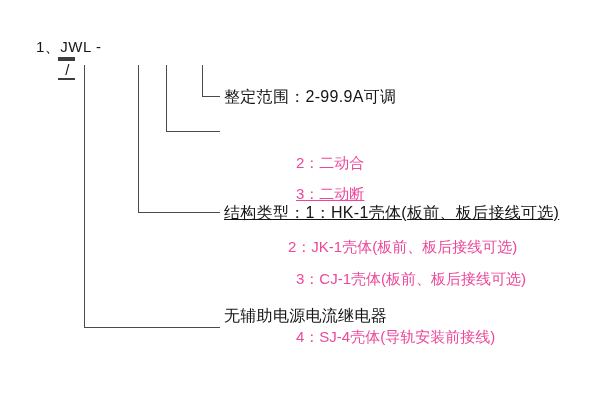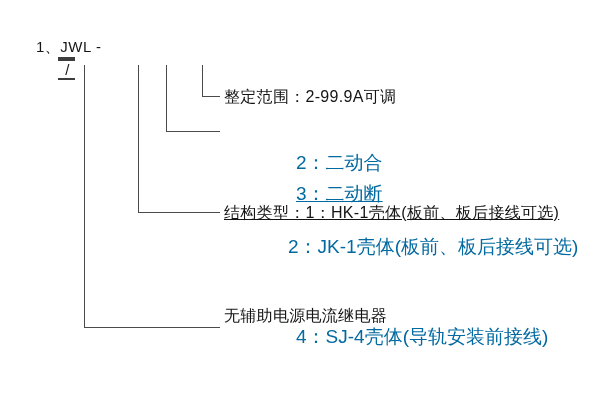--- a/index.html
+++ b/index.html
@@ -73,24 +73,24 @@
     font-size: 16px;
     line-height: 17px;
     white-space: nowrap;
     color: #141414;
   }
   .entry .head {
     letter-spacing: 0.3px;
   }
   .sub {
     position: absolute;
-    font-size: 19px;
+    font-size: 15px;
     line-height: 17px;
     white-space: nowrap;
-    color: #0369a1;
+    color: #ec4899;
   }
 </style>
 </head>
 <body>
 
 <div id="diagram">
 
   <div class="code-row">
     <span class="code-label">1、JWL -</span>
     <span class="dash"></span>
@@ -116,19 +116,20 @@
     <span class="head">整定范围：2-99.9A可调</span>
   </div>
 
   <div class="sub" style="left:296px; top:154px;">2：二动合</div>
   <div class="sub" style="left:296px; top:185px;text-decoration:underline;">3：二动断</div>
 
   <div class="entry" style="left:224px; top:204px;text-decoration:underline;">
     <span class="head">结构类型：1：HK-1壳体(板前、板后接线可选)</span>
   </div>
   <div class="sub" style="left:288px; top:238px;">2：JK-1壳体(板前、板后接线可选)</div>
+  <div class="sub" style="left:296px; top:270px;">3：CJ-1壳体(板前、板后接线可选)</div>
   <div class="sub" style="left:296px; top:301px;margin-top:27px;">4：SJ-4壳体(导轨安装前接线)</div>
 
   <div class="entry" style="left:224px; top:307px;">
     <span class="head">无辅助电源电流继电器</span>
   </div>
 
 </div>
 
 </body></html>

